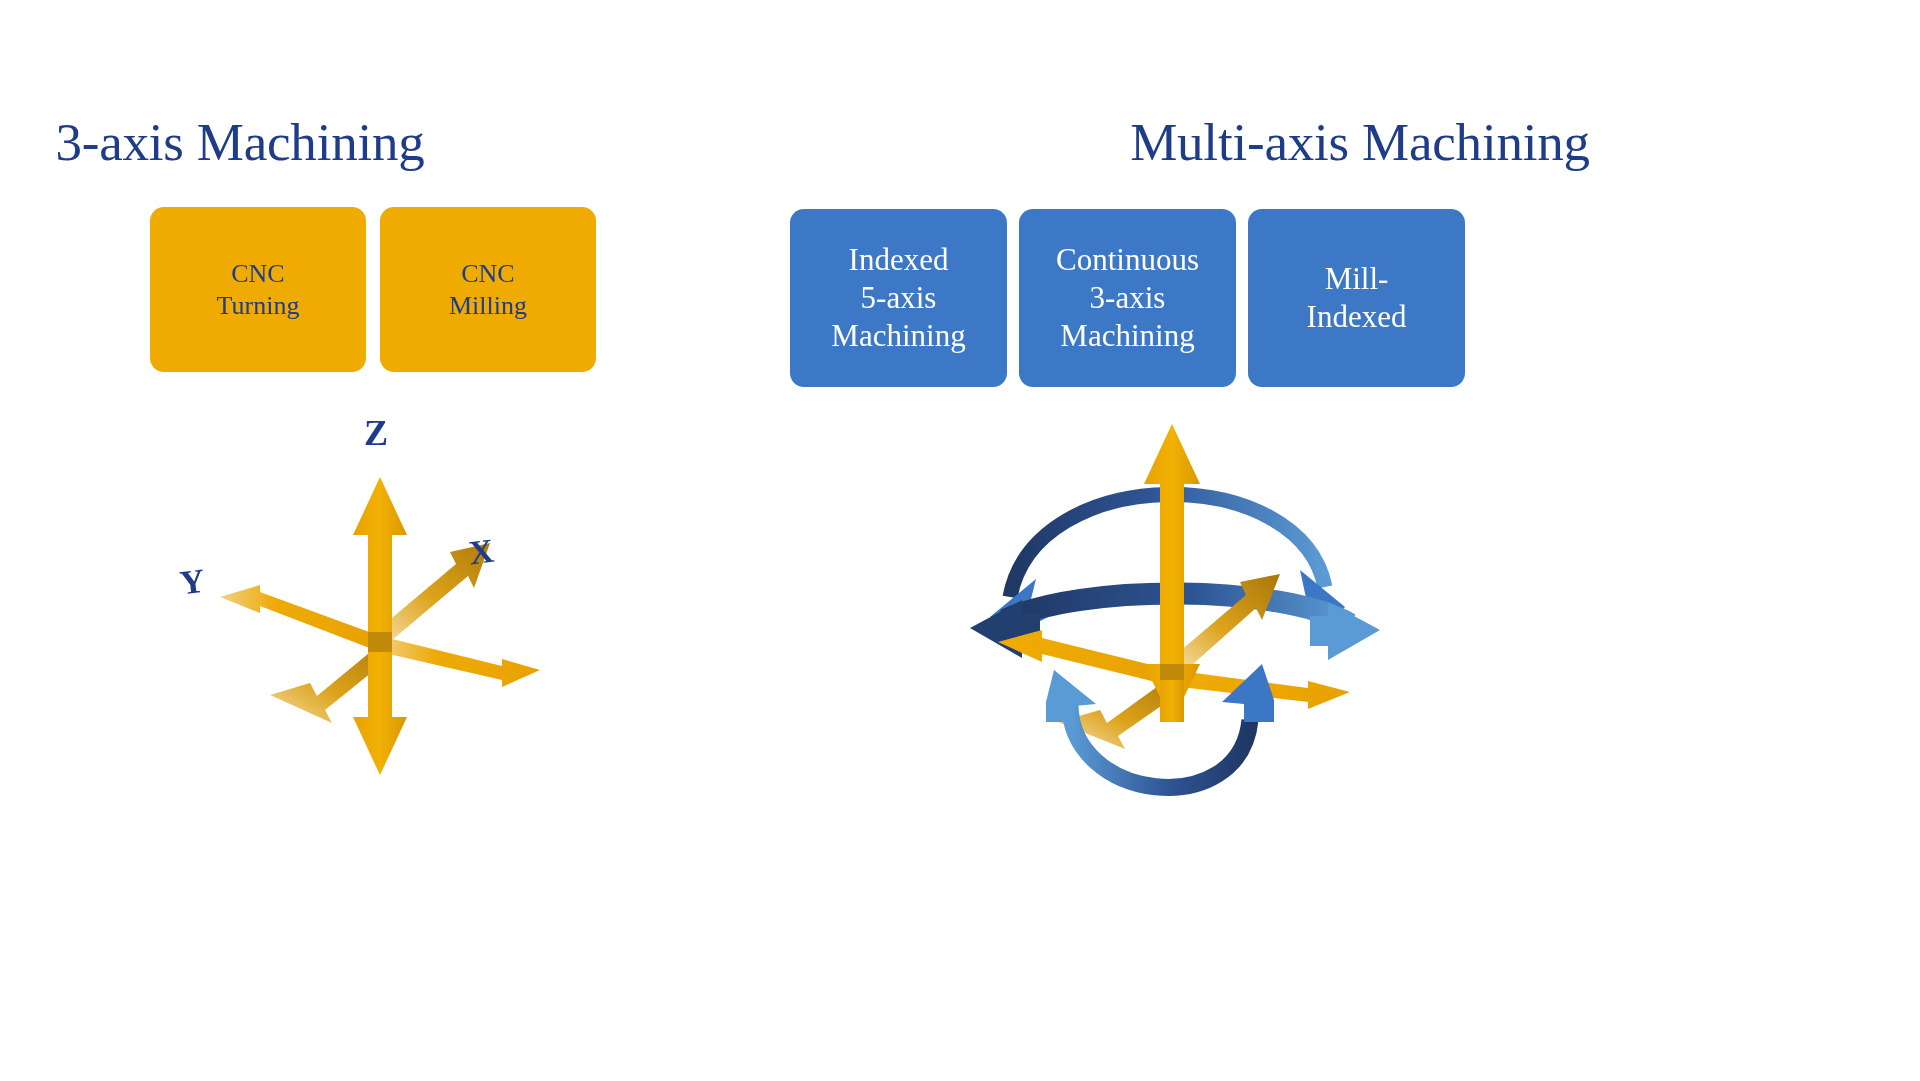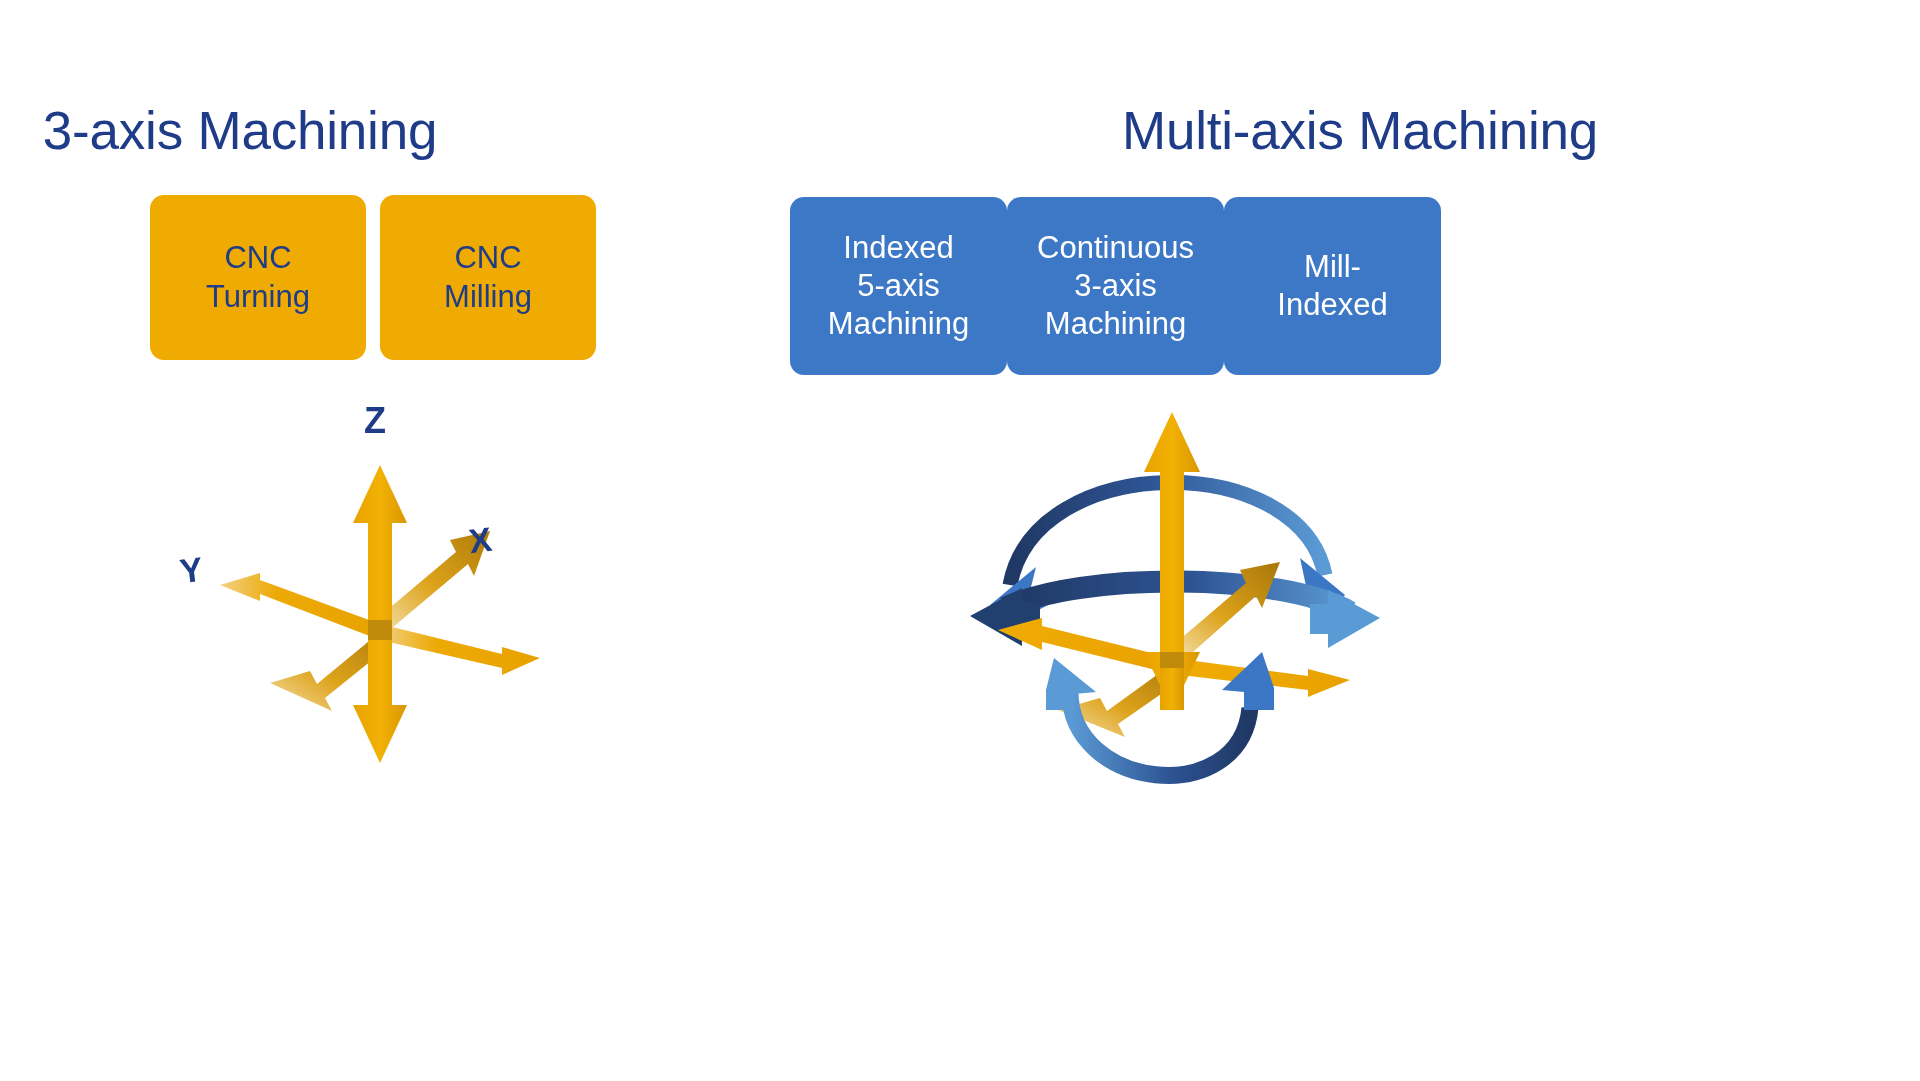--- a/index.html
+++ b/index.html
@@ -3,54 +3,54 @@
 <meta charset="utf-8">
 <style>
   html,body{margin:0;padding:0;}
   body{
     width:1920px;height:1081px;
     background:#ffffff;
     font-family:"Liberation Sans", sans-serif;
     overflow:hidden;
     position:relative;
   }
-  .panel{position:absolute;top:0;height:848px;}
+  .panel{position:absolute;top:12px;height:848px;font-family:Liberation Serif, serif;}
   #panel-left{left:0;width:760px;}
   #panel-right{left:760px;width:1160px;}
 
   .panel-title{
     position:absolute;
     width:100%;
     text-align:center;
     font-size:53px;
     font-weight:400;
     color:#1F3C88;
     letter-spacing:-0.2px;
     white-space:nowrap;
   }
   #title-left{top:100px;left:-140px;}
   #title-right{top:100px;left:20px;}
 
   .box-row{position:absolute;display:flex;}
   #row-left{left:150px;top:195px;gap:14px;}
-  #row-right{left:30px;top:197px;}
+  #row-right{left:30px;top:197px;gap:12px;}
 
   .card{
     border-radius:14px;
     display:flex;
     align-items:center;
     justify-content:center;
     text-align:center;
     box-sizing:border-box;
     line-height:1.23;
   }
   .card-gold{
     background:#EFAB01;
     color:#1F3C88;
-    font-size:31px;
+    font-size:26px;
     width:216px;
     height:165px;
   }
   .card-blue{
     background:#3D78C6;
     color:#ffffff;
     font-size:31px;
     width:217px;
     height:178px;
   }

